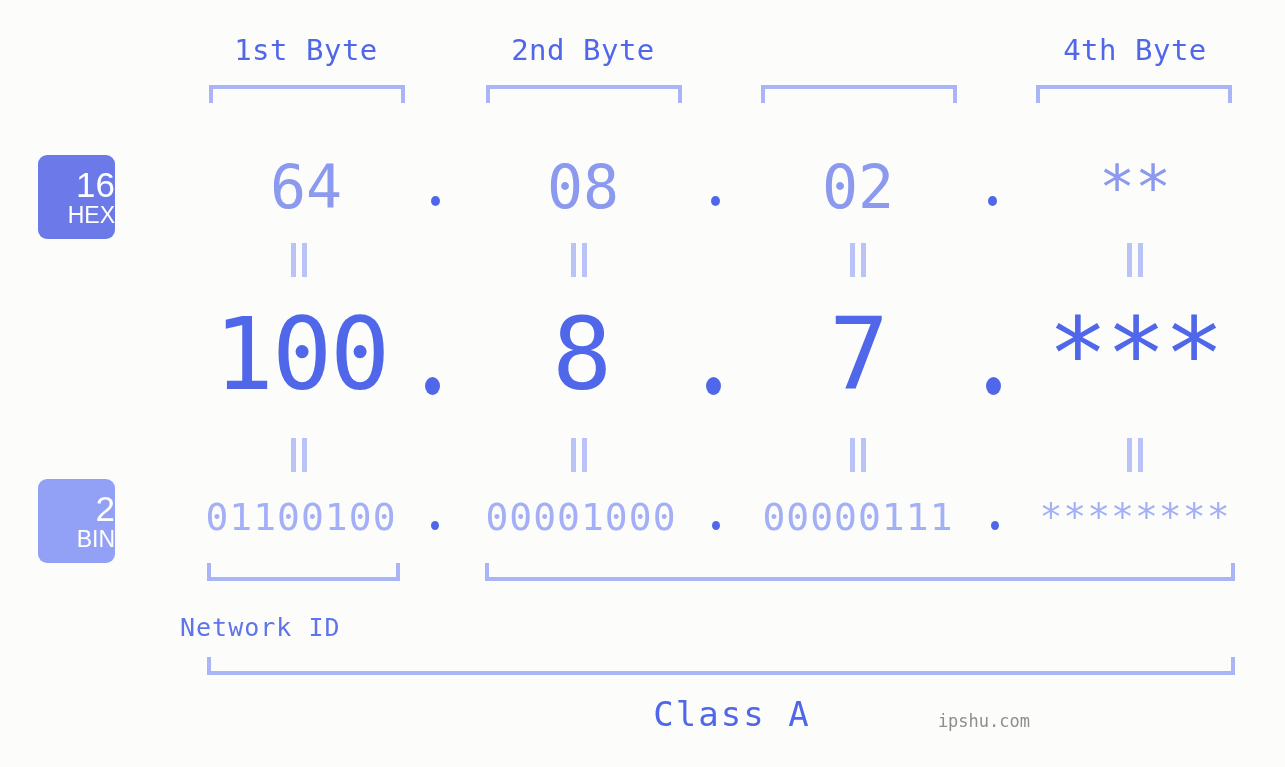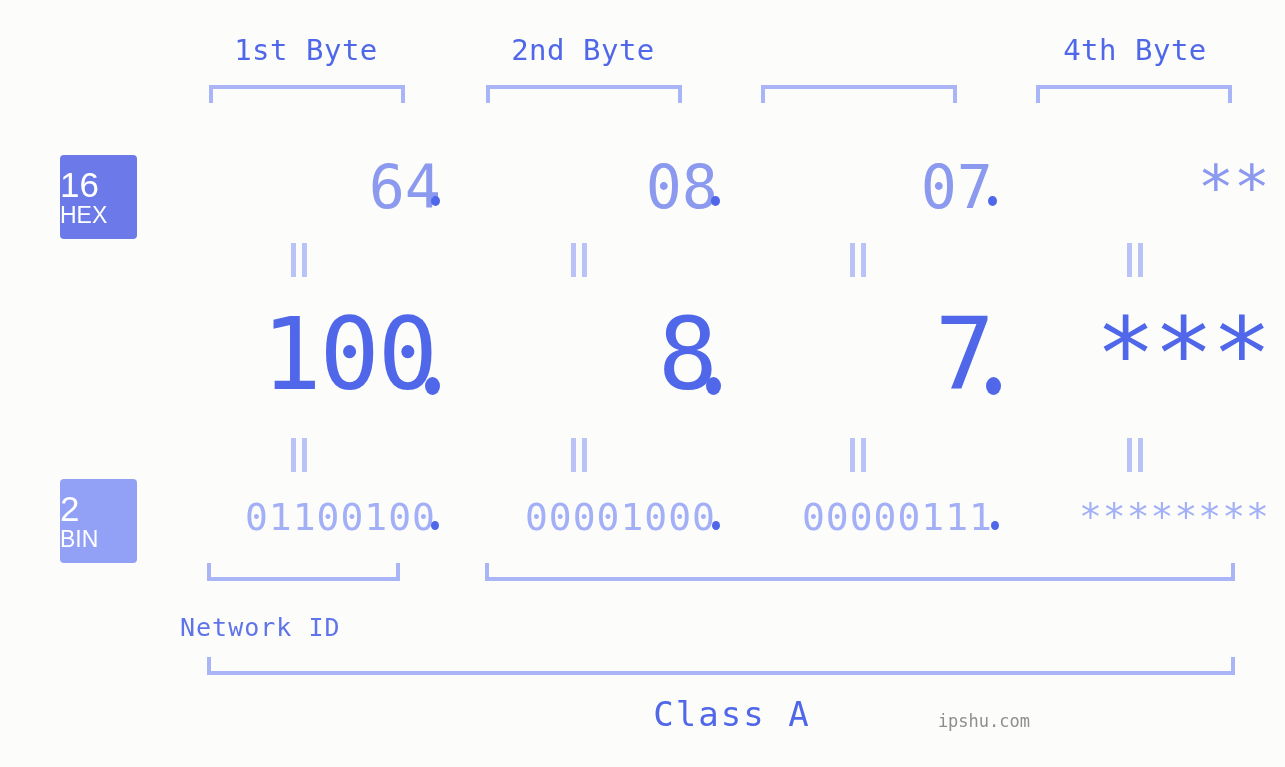--- a/index.html
+++ b/index.html
@@ -38,48 +38,48 @@
   }
   .brk-bot{
     border-bottom:4px solid #aab5f7;
     border-left:4px solid #aab5f7;
     border-right:4px solid #aab5f7;
   }
 
   
   .badge{
     position:absolute;
-    left:60px;
+    left:38px;
     width:77px;
     height:84px;
-    border-radius:4px;
+    border-radius:9px;
     color:#ffffff;
     display:flex;
     flex-direction:column;
-    align-items:flex-start;
+    align-items:flex-end;
     justify-content:center;
     line-height:1;
   }
   .badge .num{
     font-size:35px;
     font-weight:400;
     letter-spacing:0px;
     margin-bottom:2px;
   }
   .badge .abbr{
     font-size:23px;
     font-weight:400;
     letter-spacing:0px;
   }
 
   
   .cell{
     position:absolute;
     width:270px;
-    text-align:right;
+    text-align:center;
     white-space:nowrap;
     font-family:"DejaVu Sans Mono", monospace;
   }
   .row-hex .cell{
     font-size:60px;
     color:#8b99ee;
     top:152px;
   }
   .row-dec .cell{
     font-size:100px;
@@ -173,21 +173,21 @@
     <span class="abbr">HEX</span>
   </div>
   <div class="badge" style="top:479px;background:#92a0f5;">
     <span class="num">2</span>
     <span class="abbr">BIN</span>
   </div>
 
   <div class="row-hex">
     <div class="cell" style="left:171px;">64</div>
     <div class="cell" style="left:448px;">08</div>
-    <div class="cell" style="left:723px;">07</div>
+    <div class="cell" style="left:723px;">02</div>
     <div class="cell" style="left:1000px;">**</div>
     <div class="dot dot-hex" style="left:431px;"></div>
     <div class="dot dot-hex" style="left:711px;"></div>
     <div class="dot dot-hex" style="left:988px;"></div>
   </div>
 
   <div class="eq" style="left:289px;top:243px;">
       <i class="a"></i>
       <i class="b"></i>
     </div>

